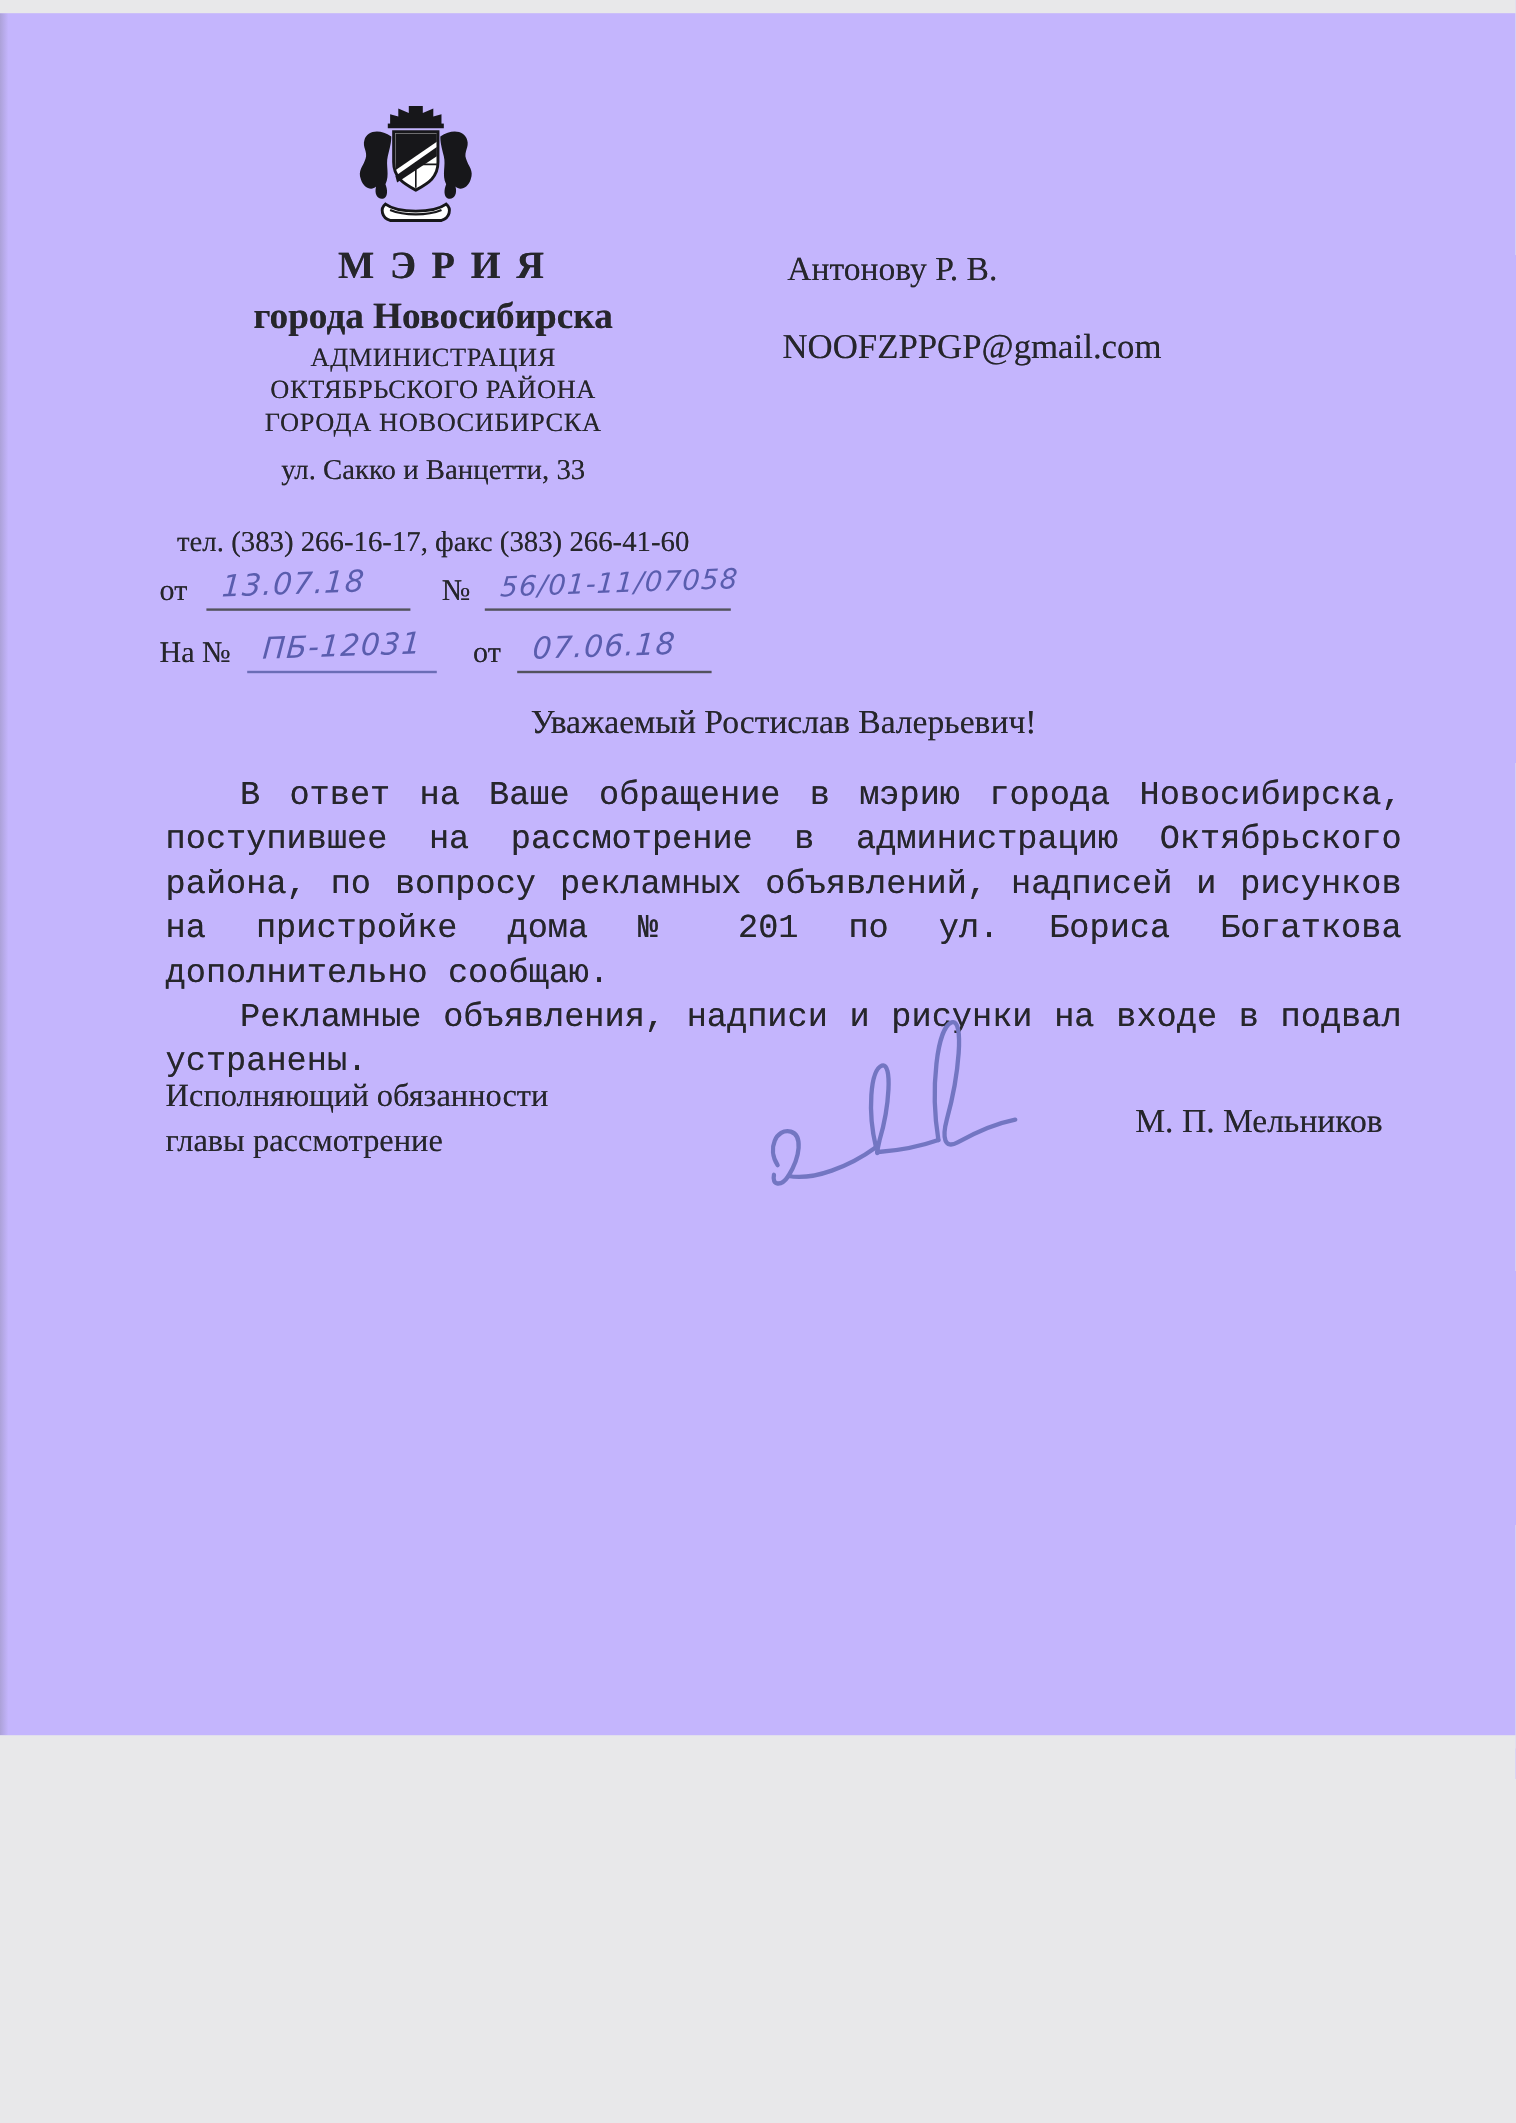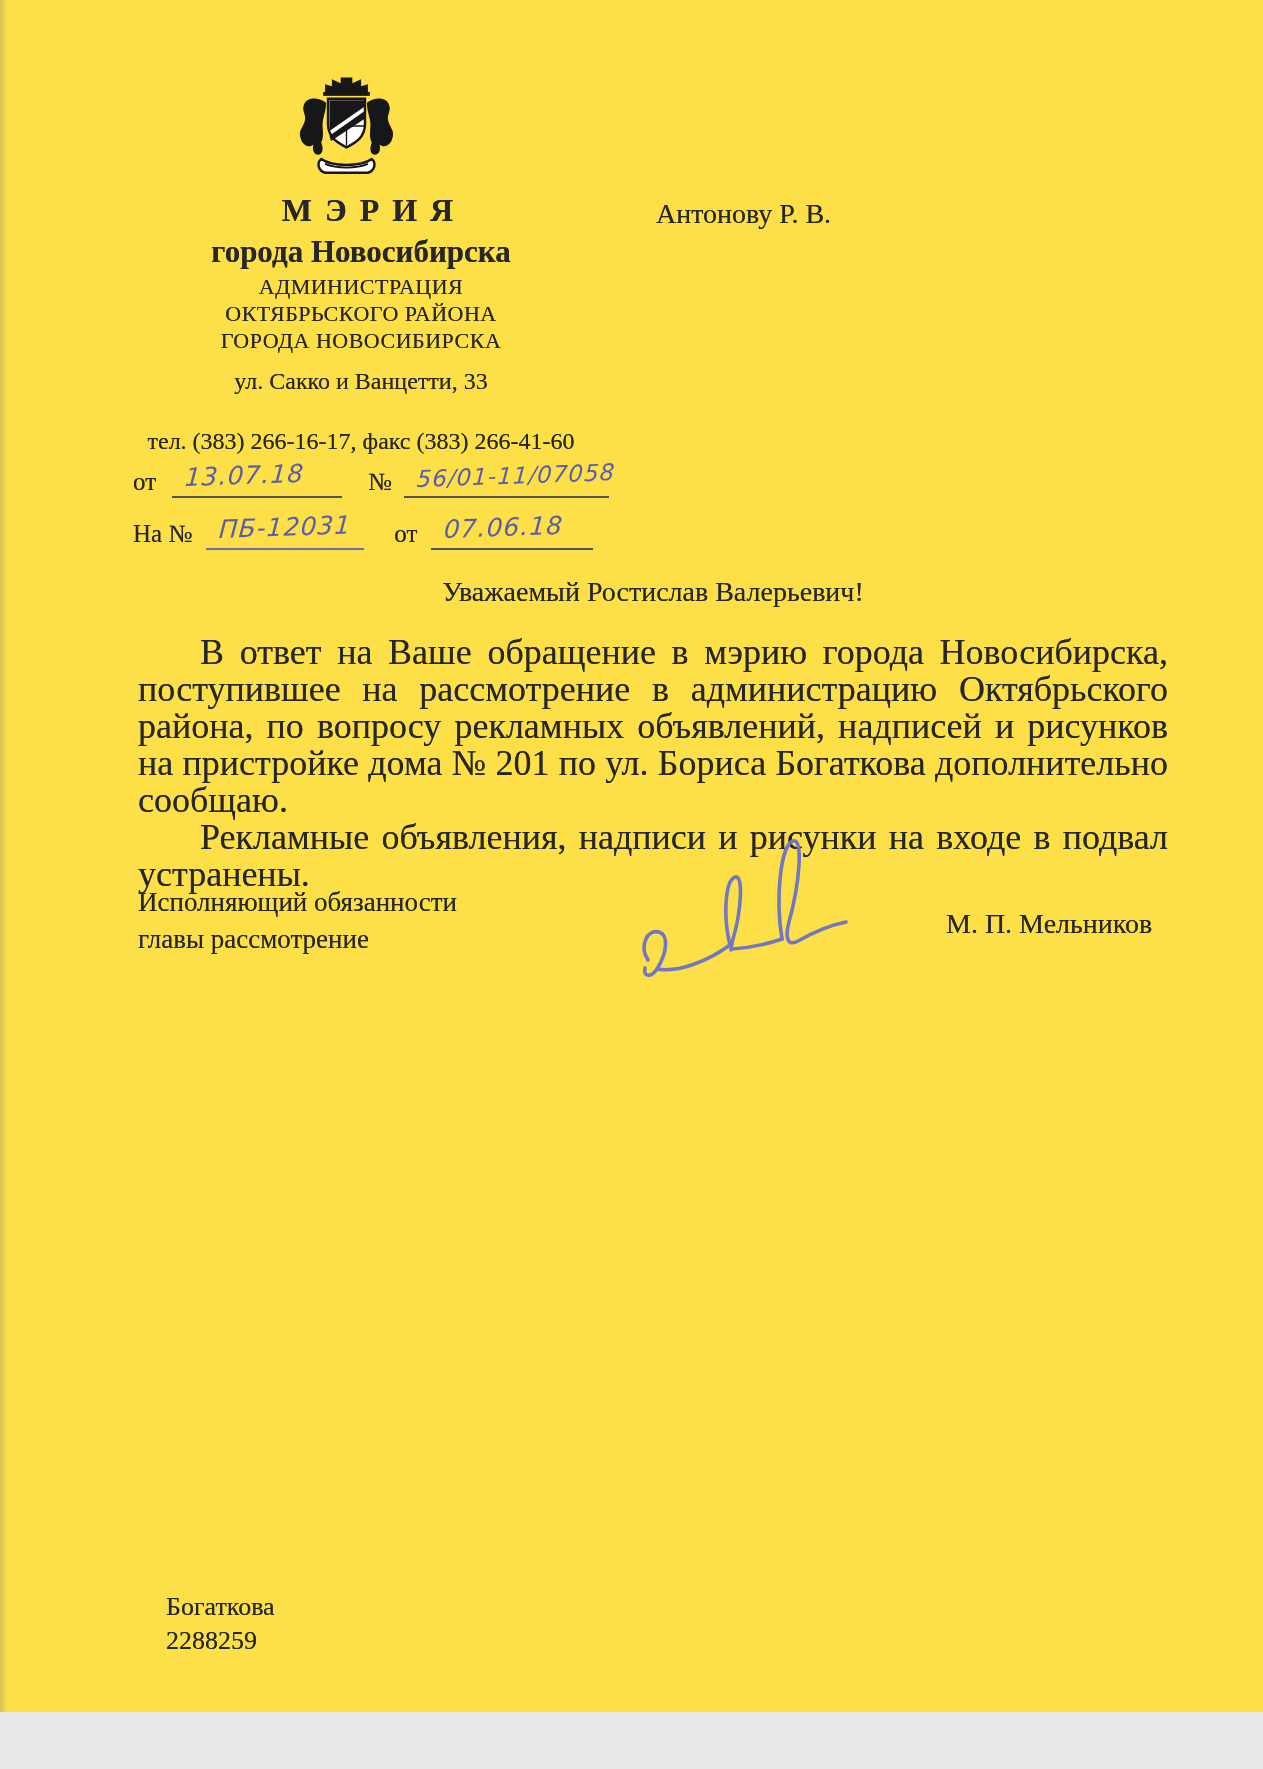--- a/index.html
+++ b/index.html
@@ -1,20 +1,20 @@
 <!DOCTYPE html>
 <html><head>
 <meta charset="utf-8">
 <style>
   html,body { margin:0; padding:0; background:#e8e8ea; }
   .page {
     position:relative;
-    width:1263px; height:1712px;
-    margin:0 auto;
-    background:#fde047;
+    width:1263px; height:1435px;
+    margin:11px auto;
+    background:#c4b5fd;
     font-family:"Liberation Serif", serif;
     color:#26262b;
     overflow:hidden;
   }
   .typed { text-shadow:0 0 0.5px rgba(20,20,25,.6); }
 
   
   .emblem { position:absolute; left:293px; top:70px; width:107px; height:114px; }
   .lh { position:absolute; left:118px; width:486px; text-align:center; white-space:nowrap; }
   .lh-org1 { top:192px; font-size:32px; font-weight:bold; letter-spacing:13px; padding-left:13px; }
@@ -49,21 +49,21 @@
   .gap-num   { margin-left:26px; }
   .gap-rdate { margin-left:30px; }
   .hand-sm { font-size:23px; }
 
   
   .recipient-name  { position:absolute; left:656px; top:198px; font-size:28px; }
   .recipient-email { position:absolute; left:652px; top:262px; font-size:29px; }
 
   
   .salutation { position:absolute; left:138px; top:576px; width:1030px; text-align:center; font-size:28px; }
-  .body-text  { position:absolute; left:138px; top:634px; width:1030px; font-size:36px; line-height:37px; text-align:justify; }
+  .body-text  { position:absolute; left:138px; top:634px; width:1030px; font-size:28px; line-height:37px; text-align:justify;font-family:Liberation Mono, monospace; }
   .body-text p { margin:0; text-indent:62px; }
 
   
   .sig-title { position:absolute; left:138px; top:884px; font-size:27px; line-height:37px; }
   .sig-svg   { position:absolute; left:618px; top:826px; width:240px; height:158px; }
   .sig-name  { position:absolute; left:946px; top:908px; font-size:28px; }
 
   
   .footer-name  { position:absolute; left:166px; top:1592px; font-size:26px; }
   .footer-phone { position:absolute; left:166px; top:1626px; font-size:26px; }
@@ -127,20 +127,21 @@
     <span class="fill ink-line w-reply">
       <span class="hand">ПБ-12031</span>
     </span>
     <span class="lbl gap-rdate typed">от</span>
     <span class="fill w-rdate">
       <span class="hand">07.06.18</span>
     </span>
   </div>
 
   <div class="recipient-name typed">Антонову Р. В.</div>
+  <div class="recipient-email typed">NOOFZPPGP@gmail.com</div>
 
   <div class="salutation typed">Уважаемый Ростислав Валерьевич!</div>
 
   <div class="body-text">
     <p class="typed">В ответ на Ваше обращение в мэрию города Новосибирска, поступившее на рассмотрение в администрацию Октябрьского района, по вопросу рекламных объявлений, надписей и рисунков на пристройке дома № 201 по ул. Бориса Богаткова дополнительно сообщаю.</p>
     <p class="typed">Рекламные объявления, надписи и рисунки на входе в подвал устранены.</p>
   </div>
 
   <div class="sig-title typed">
     <div>Исполняющий обязанности</div>

